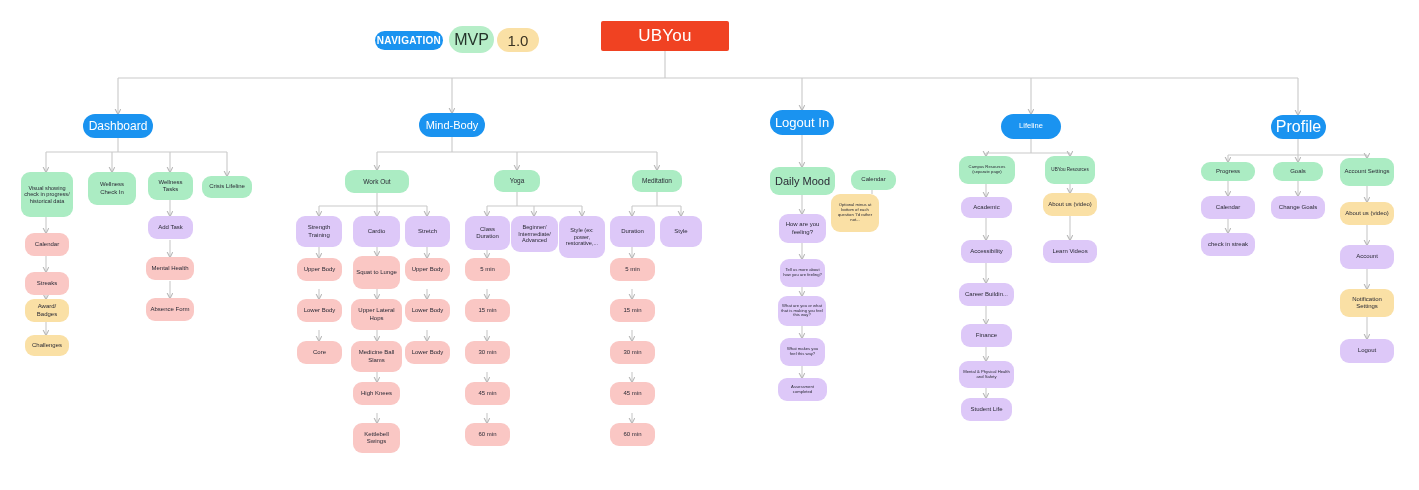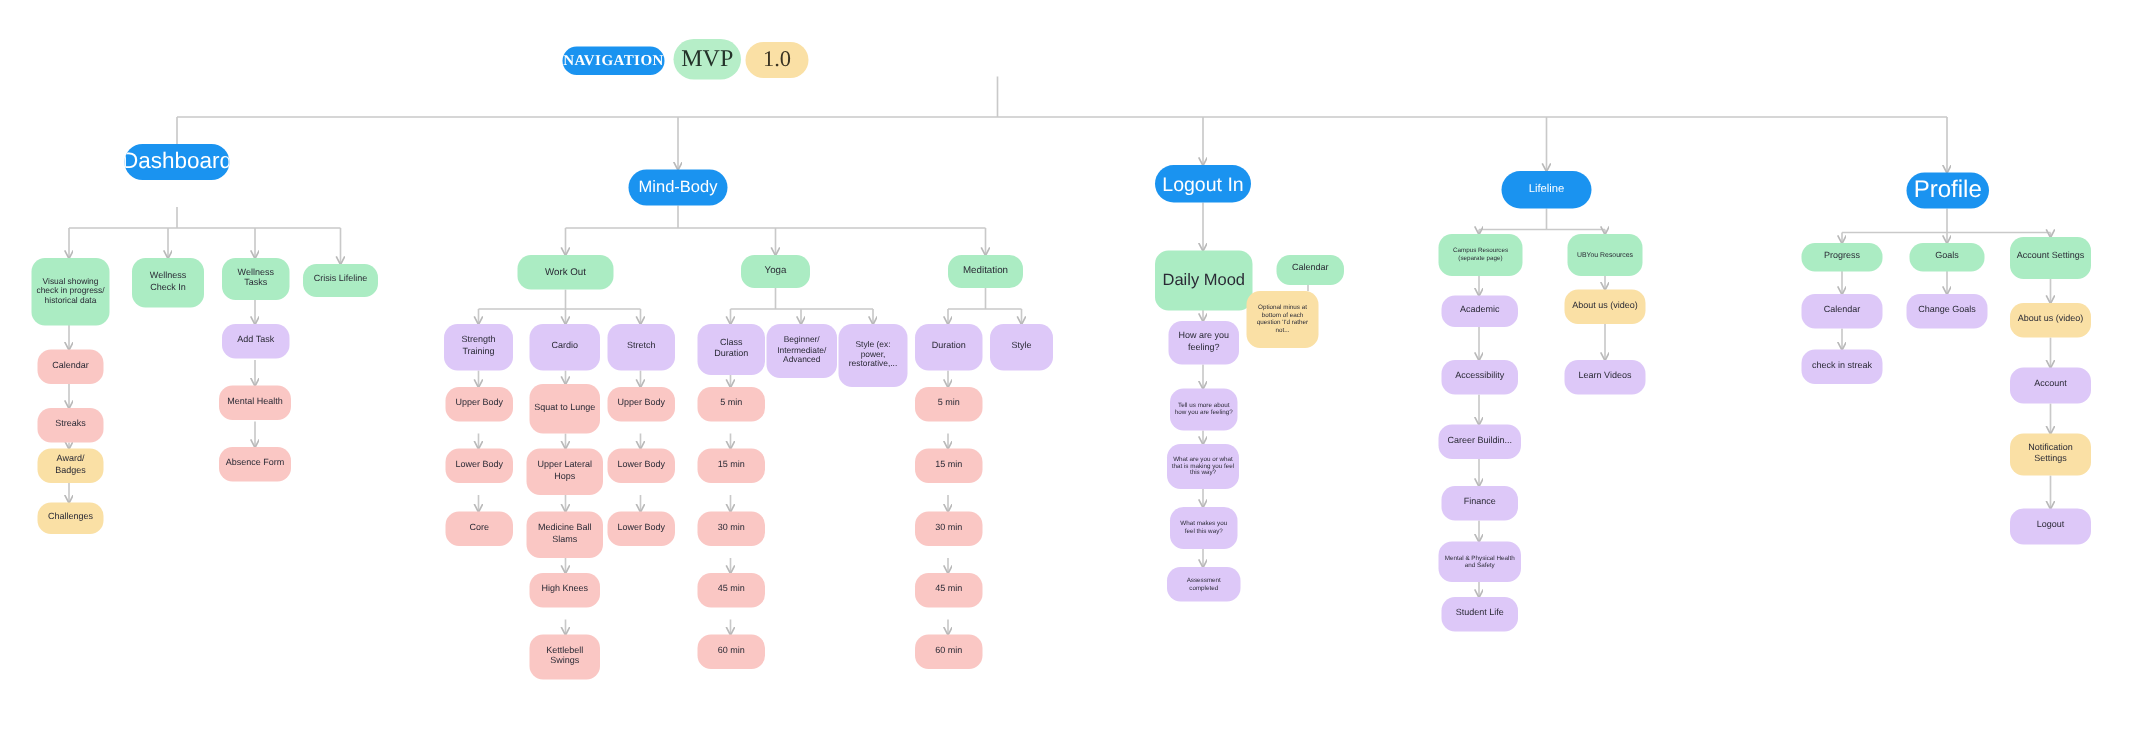--- a/index.html
+++ b/index.html
@@ -22,21 +22,21 @@
     padding:2px 3px;
     word-wrap:break-word;
     overflow:hidden;
   }
   .root{
     background:#f04222;color:#ffffff;border-radius:2px;
     font-size:17px;letter-spacing:.2px;
   }
   .tagpill{
     position:absolute;display:flex;align-items:center;justify-content:center;
-    border-radius:20px;box-sizing:border-box;font-family:Liberation Serif, serif;
+    border-radius:20px;box-sizing:border-box;
   }
   .tag-nav{background:#1a93f0;color:#fff;font-size:10px;font-weight:bold;letter-spacing:.3px;}
   .tag-mvp{background:#b6eec8;color:#24332a;font-size:16px;}
   .tag-ver{background:#fae0a5;color:#3a3322;font-size:15px;}
 
   .lvl1{background:#1a93f0;color:#ffffff;border-radius:14px;}
   .green{background:#abecc3;}
   .pink{background:#fac7c4;}
   .purple{background:#ddc8f8;}
   .yellow{background:#fae0a5;}
@@ -161,22 +161,25 @@
   <div class="tagpill tag-nav" style="left:375px;top:31px;width:68px;height:19px;">
     <span>NAVIGATION</span>
   </div>
   <div class="tagpill tag-mvp" style="left:449px;top:26px;width:45px;height:27px;">
     <span>MVP</span>
   </div>
   <div class="tagpill tag-ver" style="left:497px;top:28px;width:42px;height:24px;">
     <span>1.0</span>
   </div>
 
-
-  <div class="node lvl1" style="left:83px;top:96px;width:70px;height:24px;font-size:15px;">
+  <div class="node root" style="left:601px;top:21px;width:128px;height:30px;">
+    <span>UBYou</span>
+  </div>
+
+  <div class="node lvl1" style="left:83px;top:114px;width:70px;height:24px;font-size:12px;">
     <span>Dashboard</span>
   </div>
   <div class="node lvl1" style="left:419px;top:113px;width:66px;height:24px;font-size:11px;">
     <span>Mind-Body</span>
   </div>
   <div class="node lvl1" style="left:770px;top:110px;width:64px;height:25px;font-size:13px;">
     <span>Logout In</span>
   </div>
   <div class="node lvl1" style="left:1001px;top:114px;width:60px;height:25px;font-size:7.5px;">
     <span>Lifeline</span>
@@ -317,21 +320,21 @@
   <div class="node pink" style="left:610px;top:382px;width:45px;height:23px;font-size:6px;">
     <span>45 min</span>
   </div>
   <div class="node pink" style="left:610px;top:423px;width:45px;height:23px;font-size:6px;">
     <span>60 min</span>
   </div>
   <div class="node purple" style="left:660px;top:216px;width:42px;height:31px;font-size:6px;">
     <span>Style</span>
   </div>
 
-  <div class="node green" style="left:770px;top:167px;width:65px;height:40px;font-size:11px;">
+  <div class="node green" style="left:770px;top:167px;width:65px;height:28px;font-size:11px;">
     <span>Daily Mood</span>
   </div>
   <div class="node purple" style="left:779px;top:214px;width:47px;height:29px;font-size:6px;">
     <span>How are you feeling?</span>
   </div>
   <div class="node purple" style="left:780px;top:259px;width:45px;height:28px;font-size:4.2px;">
     <span>Tell us more about how you are feeling?</span>
   </div>
   <div class="node purple" style="left:778px;top:296px;width:48px;height:30px;font-size:4.2px;">
     <span>What are you or what that is making you feel this way?</span>

